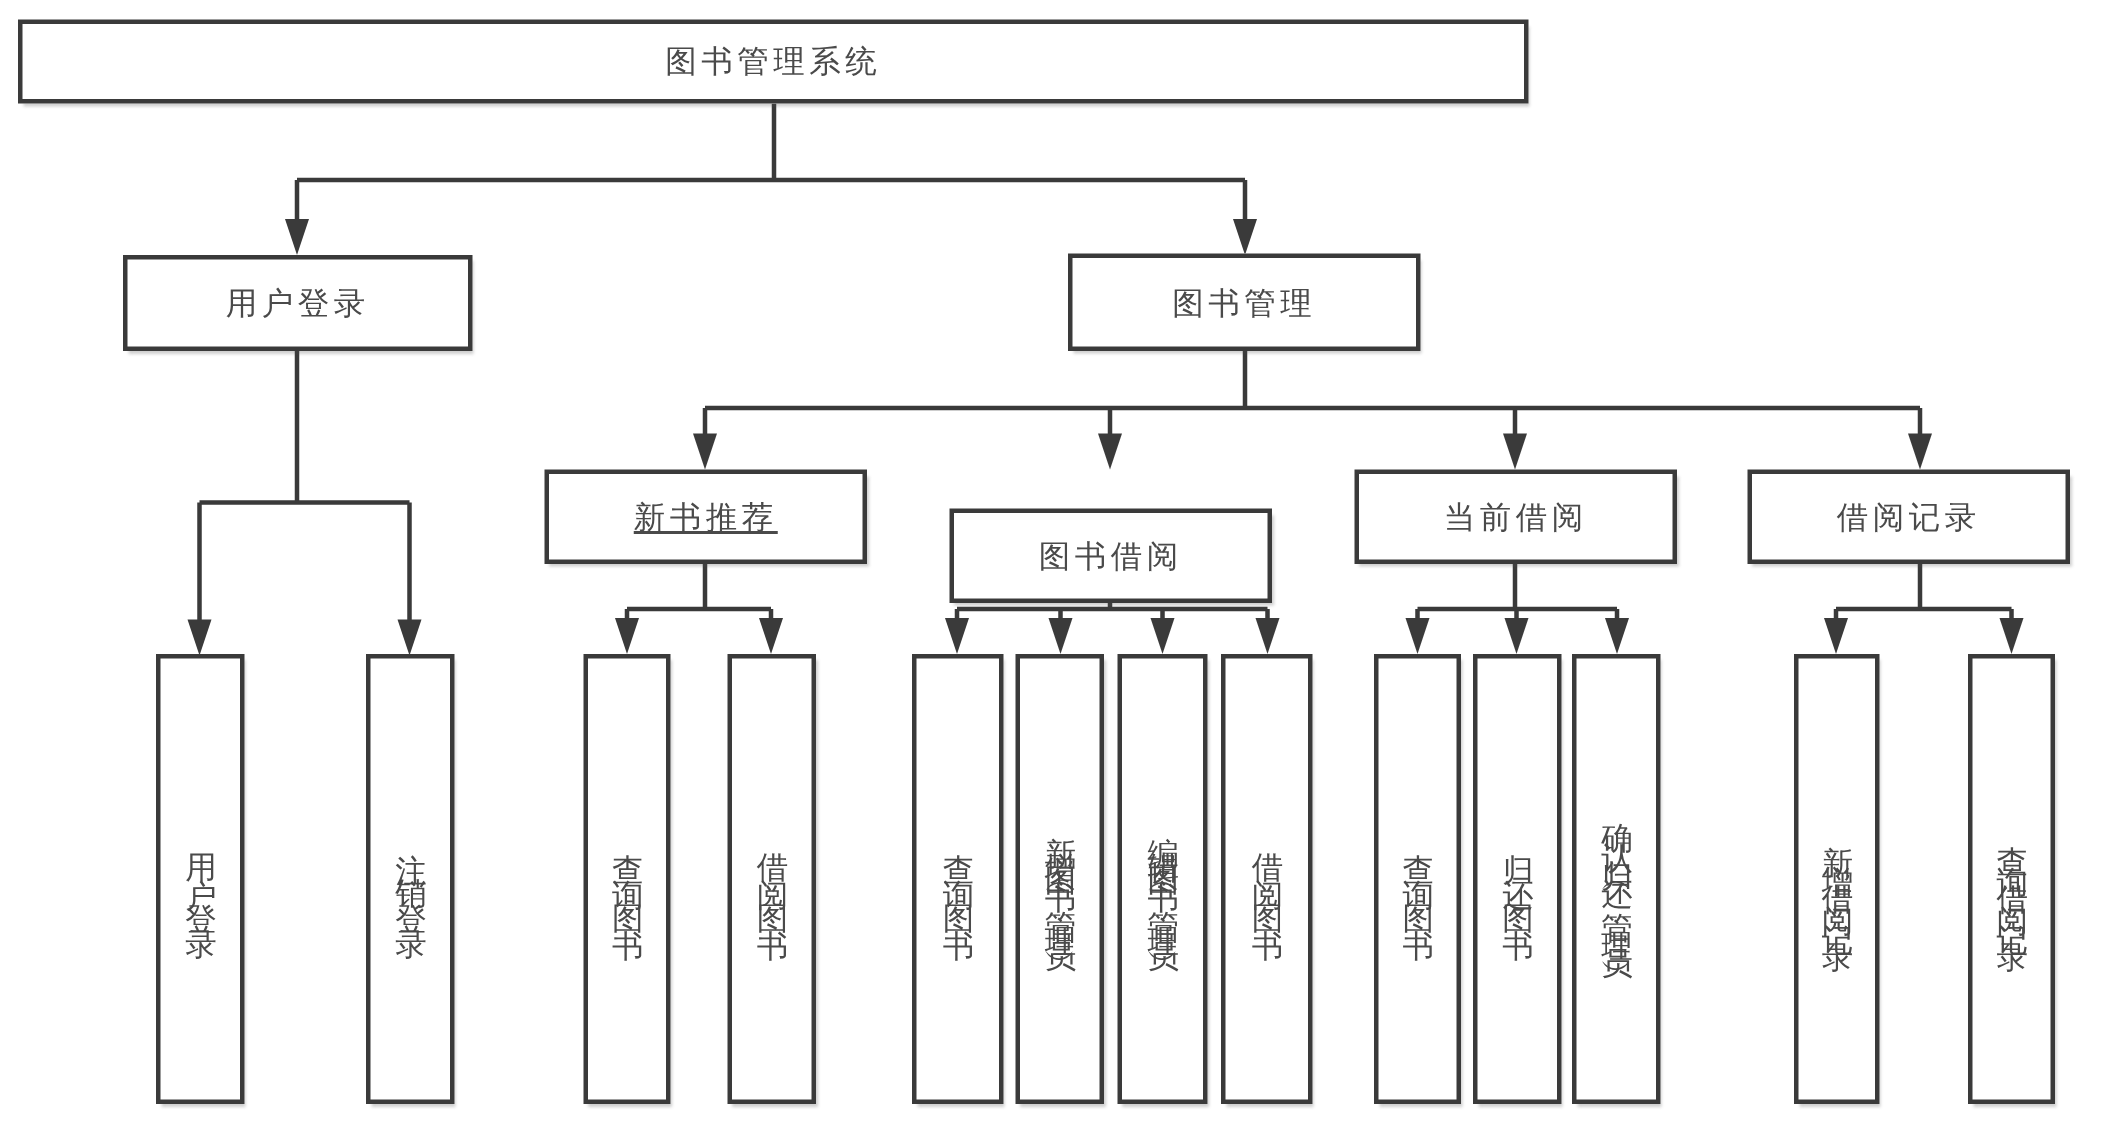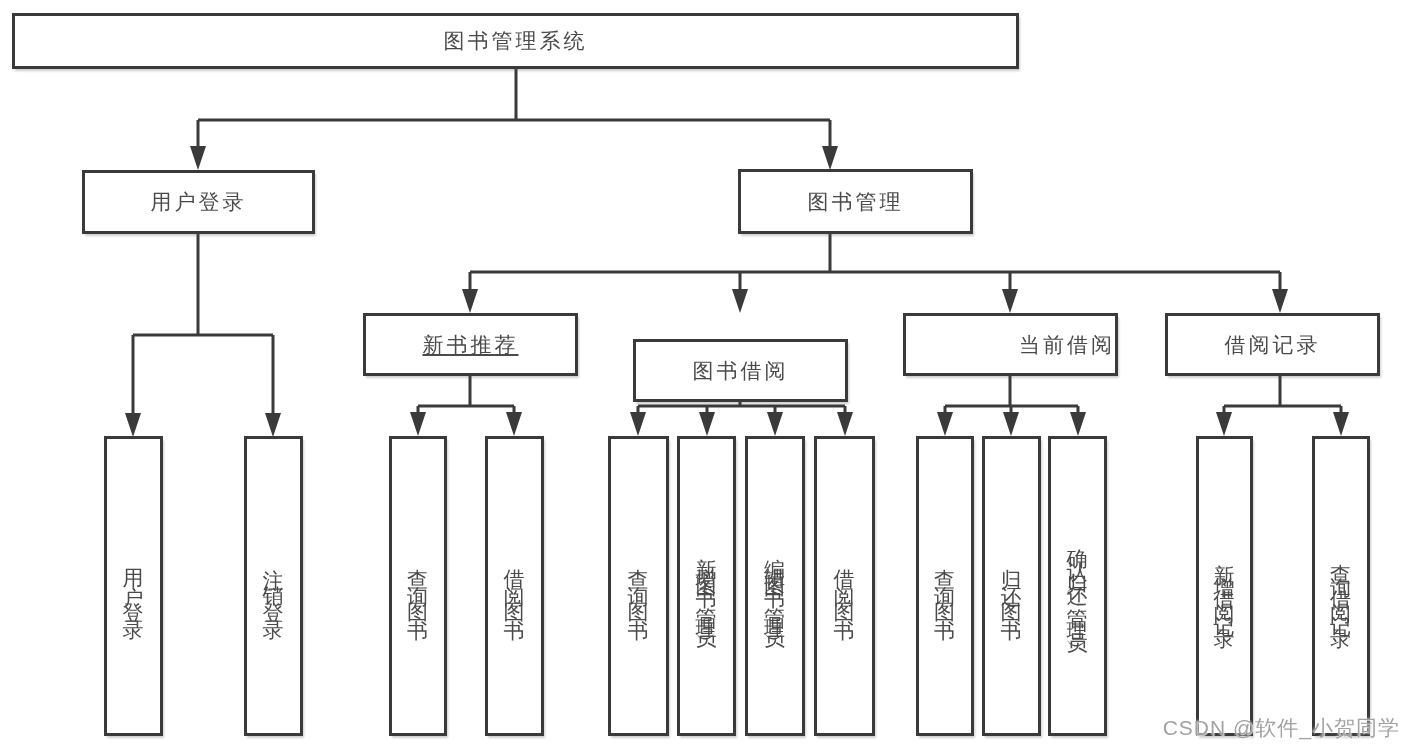--- a/index.html
+++ b/index.html
@@ -76,31 +76,31 @@
     <polygon fill="#3a3a3a" stroke="none" points="1333,412 1349,412 1341,436"></polygon>
   </svg>
 
   <div class="node hnode" style="left:12px; top:13px; width:1007px; height:56px;">
     <span>图书管理系统</span>
   </div>
 
   <div class="node hnode" style="left:82px; top:170px; width:233px; height:64px;">
     <span>用户登录</span>
   </div>
-  <div class="node hnode" style="left:712px; top:169px; width:235px; height:65px;margin-left:26px;">
+  <div class="node hnode" style="left:712px; top:169px; width:235px; height:65px;">
     <span>图书管理</span>
   </div>
 
   <div class="node hnode" style="left:363px; top:313px; width:215px; height:63px;text-decoration:underline;">
     <span>新书推荐</span>
   </div>
   <div class="node hnode" style="left:633px; top:313px; width:215px; height:63px;margin-top:26px;">
     <span>图书借阅</span>
   </div>
-  <div class="node hnode" style="left:903px; top:313px; width:215px; height:63px;justify-content:flex-end;">
+  <div class="node hnode" style="left:903px; top:313px; width:215px; height:63px;">
     <span>当前借阅</span>
   </div>
   <div class="node hnode" style="left:1165px; top:313px; width:215px; height:63px;">
     <span>借阅记录</span>
   </div>
 
   <div class="node vnode s4" style="left:104px; width:59px;">
     <span>用户登录</span>
   </div>
   <div class="node vnode s4" style="left:244px; width:59px;">
@@ -137,15 +137,14 @@
     <span>确认归还（管理员）</span>
   </div>
 
   <div class="node vnode s6" style="left:1196px; width:57px;">
     <span>新增借阅记录</span>
   </div>
   <div class="node vnode s6" style="left:1312px; width:58px;">
     <span>查询借阅记录</span>
   </div>
 
-  <div class="watermark">CSDN @软件_小贺同学</div>
 
 </div>
 
 </body></html>

